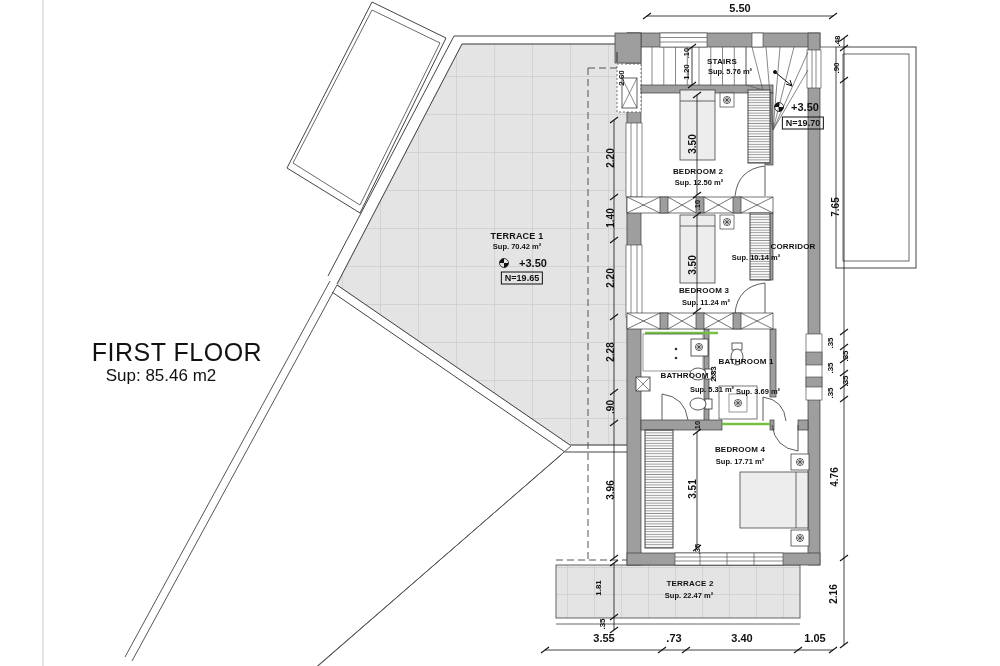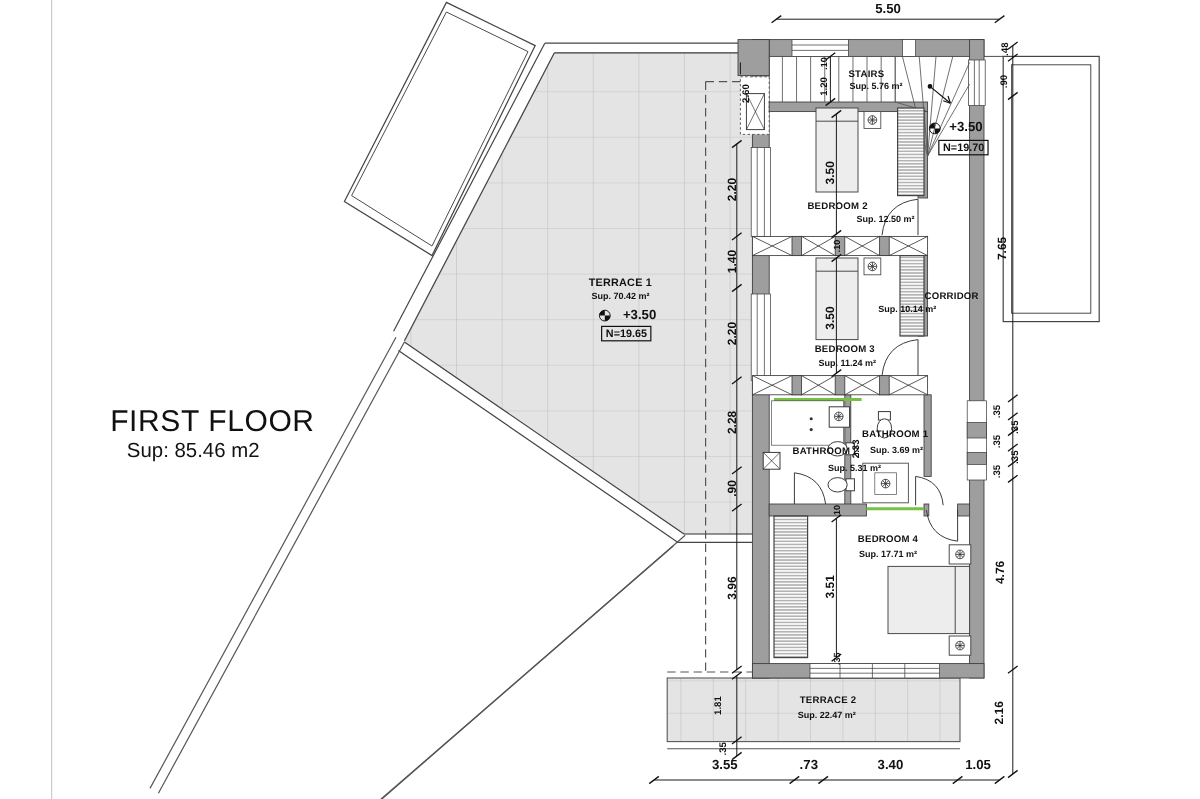--- a/index.html
+++ b/index.html
@@ -321,29 +321,29 @@
         <use href="#tk" x="692" y="85"></use>
   </g>
 </svg>
 
 <div class="lbl title1" style="left:177px;top:352px;">FIRST FLOOR</div>
 <div class="lbl title2" style="left:161px;top:375px;">Sup: 85.46 m2</div>
 
 <div class="lbl rn" style="left:722px;top:62px;">STAIRS</div>
 <div class="lbl ra" style="left:730px;top:72px;">Sup. 5.76 m²</div>
 <div class="lbl rn" style="left:698px;top:172px;">BEDROOM 2</div>
-<div class="lbl ra" style="left:738px;top:183px;">Sup. 12.50 m²</div>
+<div class="lbl ra" style="left:699px;top:183px;">Sup. 12.50 m²</div>
 <div class="lbl rn" style="left:704px;top:291px;text-align:center;">BEDROOM 3</div>
 <div class="lbl ra" style="left:706px;top:303px;">Sup. 11.24 m²</div>
 <div class="lbl rn" style="left:793px;top:247px;">CORRIDOR</div>
 <div class="lbl ra" style="left:756px;top:258px;text-align:right;">Sup. 10.14 m²</div>
 <div class="lbl rn" style="left:688px;top:376px;">BATHROOM 2</div>
 <div class="lbl ra" style="left:712px;top:390px;">Sup. 5.31 m²</div>
 <div class="lbl rn" style="left:746px;top:362px;">BATHROOM 1</div>
-<div class="lbl ra" style="left:747px;top:375px;">Sup. 3.69 m²</div>
+<div class="lbl ra" style="left:747px;top:392px;padding-left:22px;">Sup. 3.69 m²</div>
 <div class="lbl rn" style="left:740px;top:450px;">BEDROOM 4</div>
 <div class="lbl ra" style="left:740px;top:462px;">Sup. 17.71 m²</div>
 <div class="lbl rn" style="left:517px;top:236px;font-size:9px;">TERRACE 1</div>
 <div class="lbl ra" style="left:517px;top:247px;">Sup. 70.42 m²</div>
 <div class="lbl rn" style="left:690px;top:584px;">TERRACE 2</div>
 <div class="lbl ra" style="left:689px;top:596px;">Sup. 22.47 m²</div>
 
 <div class="lbl lvl" style="left:533px;top:263px;">+3.50</div>
 <div class="lbl nbox" style="left:522px;top:278px;">N=19.65</div>
 <div class="lbl lvl" style="left:805px;top:107px;">+3.50</div>

